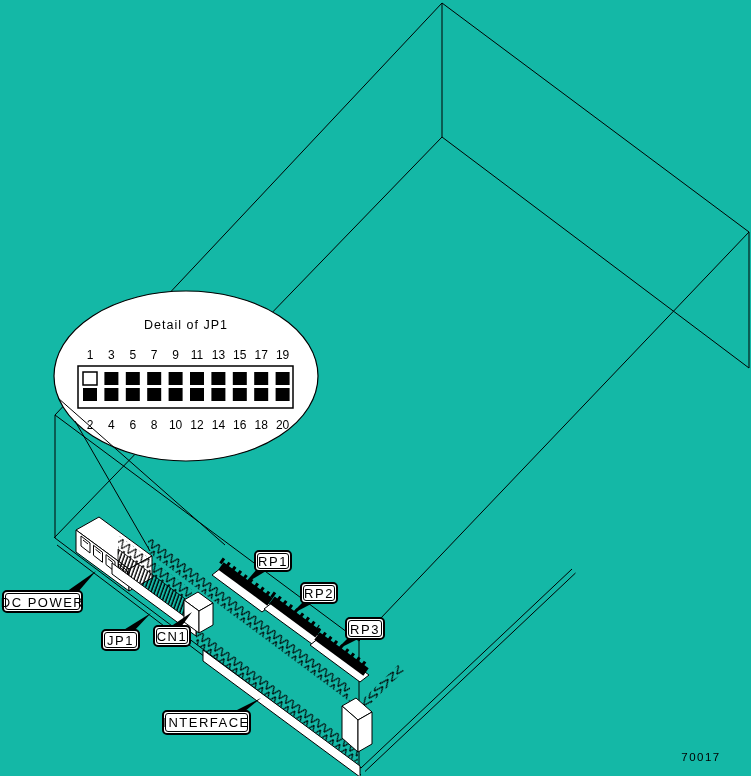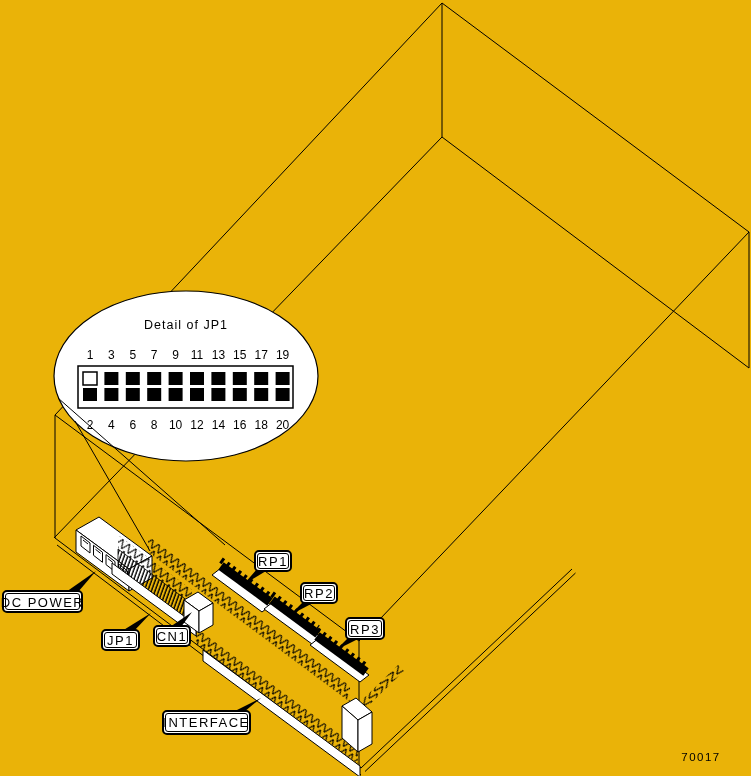--- a/index.html
+++ b/index.html
@@ -1,16 +1,16 @@
 <!DOCTYPE html>
 <html><head>
 <meta charset="utf-8">
 <style>
   html,body{margin:0;padding:0;background:#ffffff;}
-  .page{position:relative;width:751px;height:776px;background:#eab308;overflow:hidden;}
+  .page{position:relative;width:751px;height:776px;background:#14b8a6;overflow:hidden;}
   svg{position:absolute;left:0;top:0;font-family:"Liberation Sans",sans-serif;}
   svg text{fill:#000;}
   .edge{stroke:#000;stroke-width:1;fill:none;}
   .edge2{stroke:#000;stroke-width:1.2;fill:none;}
   .wfill{fill:#fff;stroke:#000;stroke-width:1;}
   .blk{fill:#000;stroke:none;}
   .callout-outer{fill:#fff;stroke:#000;stroke-width:2;}
   .callout-inner{fill:none;stroke:#000;stroke-width:1;}
   .callout-text{font-size:13px;letter-spacing:1.5px;text-anchor:middle;}
   .pin-num{font-size:12px;text-anchor:middle;letter-spacing:0px;}

